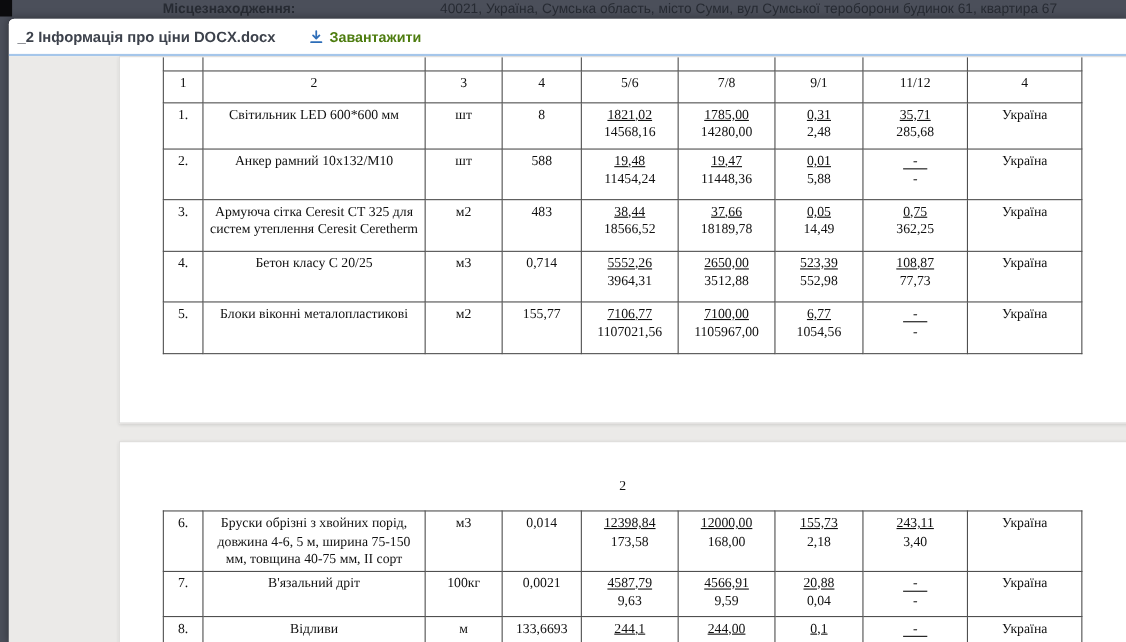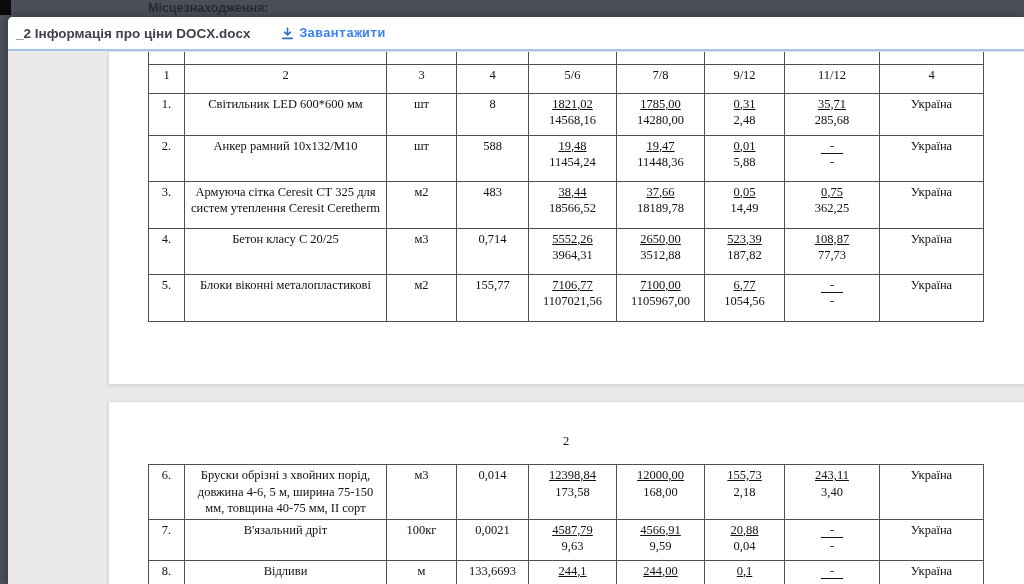--- a/index.html
+++ b/index.html
@@ -17,21 +17,21 @@
   
   .modal{
     position:absolute;left:8px;top:17px;width:1016px;height:567px;background:#ffffff;
     border-top-left-radius:5px;overflow:hidden;box-shadow:0 0 8px rgba(0,0,0,.35);
   }
   .modal-header{
     height:32px;display:flex;align-items:center;padding-left:8px;background:#fff;
     border-bottom:2px solid #a5c6ea;
   }
   .filename{font-size:13.5px;font-weight:700;color:#3d424c;white-space:nowrap;}
-  .download{display:flex;align-items:center;gap:6px;margin-left:30px;cursor:pointer;color:#3b82f6;text-decoration:none;font-family:Liberation Mono, monospace;}
+  .download{display:flex;align-items:center;gap:6px;margin-left:30px;cursor:pointer;color:#4d7c0f;text-decoration:none;}
   .download-label{font-size:13px;font-weight:700;}
   .download svg{display:block;}
 
   
   .viewer{position:absolute;top:34px;left:0;right:0;bottom:0;background:#ebeae8;overflow:hidden;}
   .page{
     background:#fff;margin-left:100px;width:960px;
     border:1px solid #dddcda;box-shadow:0 1px 3px rgba(0,0,0,.12);
     box-sizing:border-box;overflow:hidden;position:relative;
   }
@@ -53,20 +53,21 @@
   td.desc{text-align:left;padding-left:6px;padding-right:4px;}
   .u{text-decoration:underline;}
   .dash-line{display:inline-block;min-width:22px;border-bottom:1px solid #111;line-height:1.15;text-align:center;}
   .vline2{display:block;}
 </style>
 </head>
 <body>
 
 <div class="bg-strip">
   <span class="bg-label">Місцезнаходження:</span>
+  <span class="bg-address">40021, Україна, Сумська область, місто Суми, вул Сумської тероборони будинок 61, квартира 67</span>
 </div>
 <div class="black-chip"></div>
 
 <div class="modal">
   <div class="modal-header">
     <span class="filename">_2 Інформація про ціни DOCX.docx</span>
     <a class="download">
       <span>
         <svg width="13" height="13" viewBox="0 0 13 13" fill="none" stroke="#2d6db8" stroke-width="1.6" stroke-linecap="round" stroke-linejoin="round">
           <path d="M6.5 1.2v6.2"></path>
@@ -104,21 +105,21 @@
               <td></td>
               <td></td>
             </tr>
             <tr style="height: 29px;">
               <td>1</td>
               <td>2</td>
               <td>3</td>
               <td>4</td>
               <td>5/6</td>
               <td>7/8</td>
-              <td>9/12</td>
+              <td>9/1</td>
               <td>11/12</td>
               <td>4</td>
             </tr>
             <tr style="height: 42px;">
               <td>1.</td>
               <td class="desc">Світильник LED 600*600 мм</td>
               <td>шт</td>
               <td>8</td>
               <td>
                 <div><span class="u">1821,02</span></div>
@@ -192,21 +193,21 @@
               <td>
                 <div><span class="u">5552,26</span></div>
                 <div class="vline2">3964,31</div>
               </td>
               <td>
                 <div><span class="u">2650,00</span></div>
                 <div class="vline2">3512,88</div>
               </td>
               <td>
                 <div><span class="u">523,39</span></div>
-                <div class="vline2">187,82</div>
+                <div class="vline2">552,98</div>
               </td>
               <td>
                 <div><span class="u">108,87</span></div>
                 <div class="vline2">77,73</div>
               </td>
               <td>Україна</td>
             </tr>
             <tr style="height: 47px;">
               <td>5.</td>
               <td class="desc">Блоки віконні металопластикові</td>

